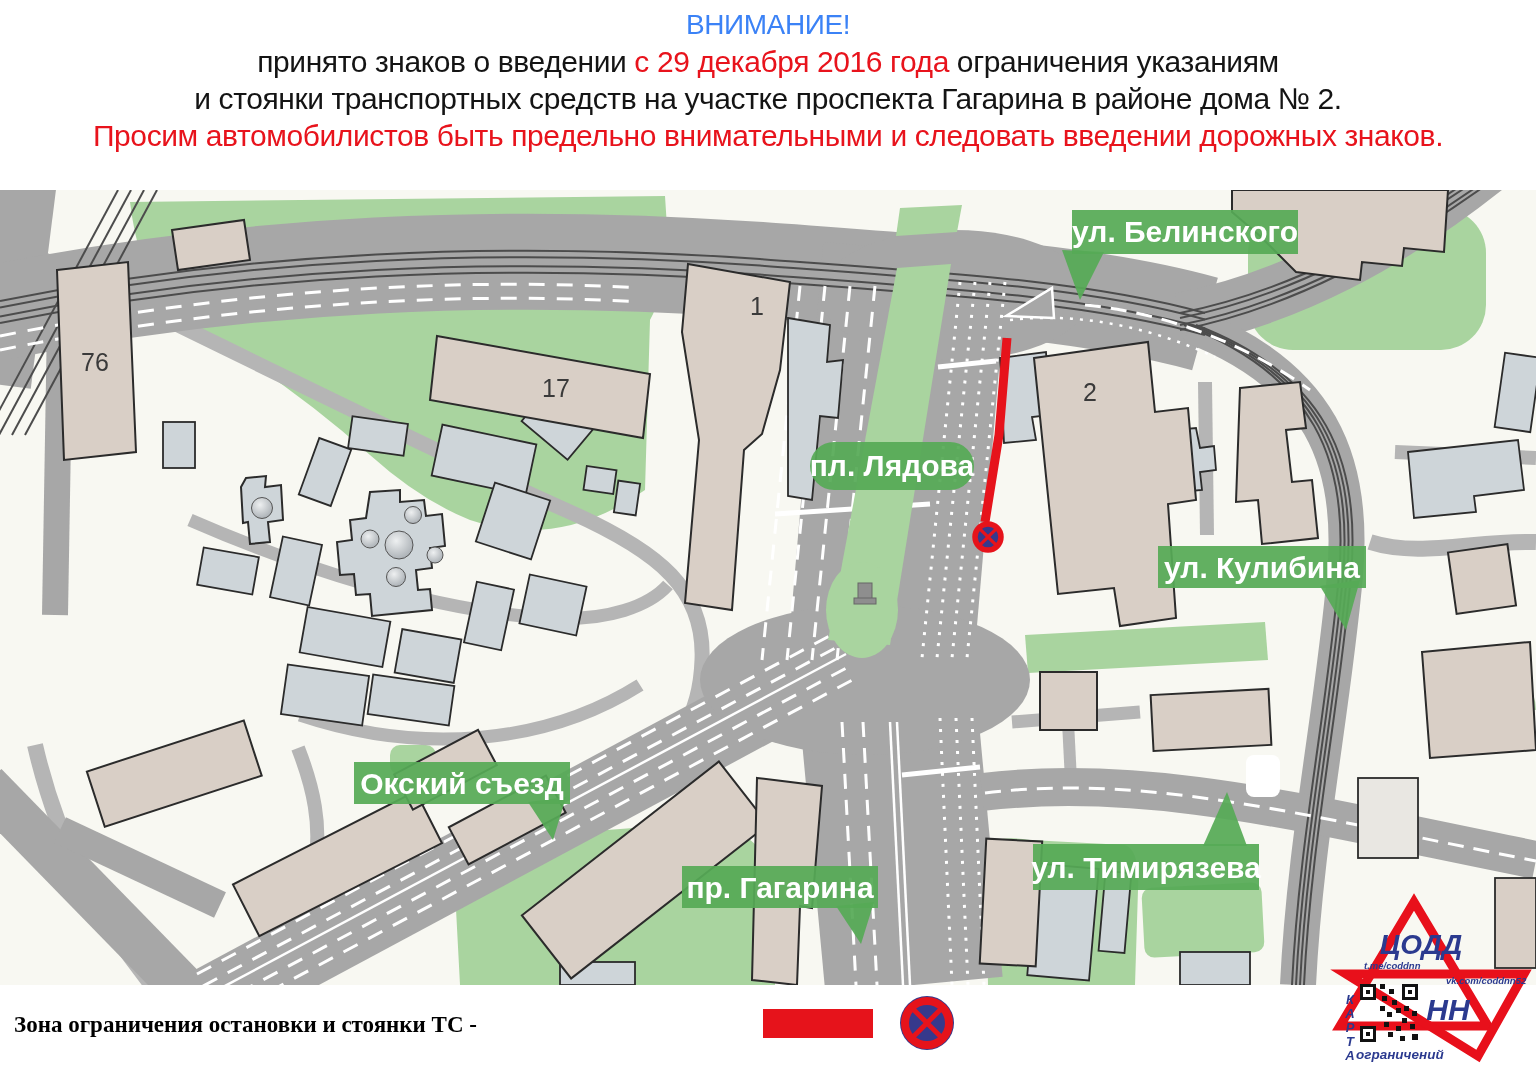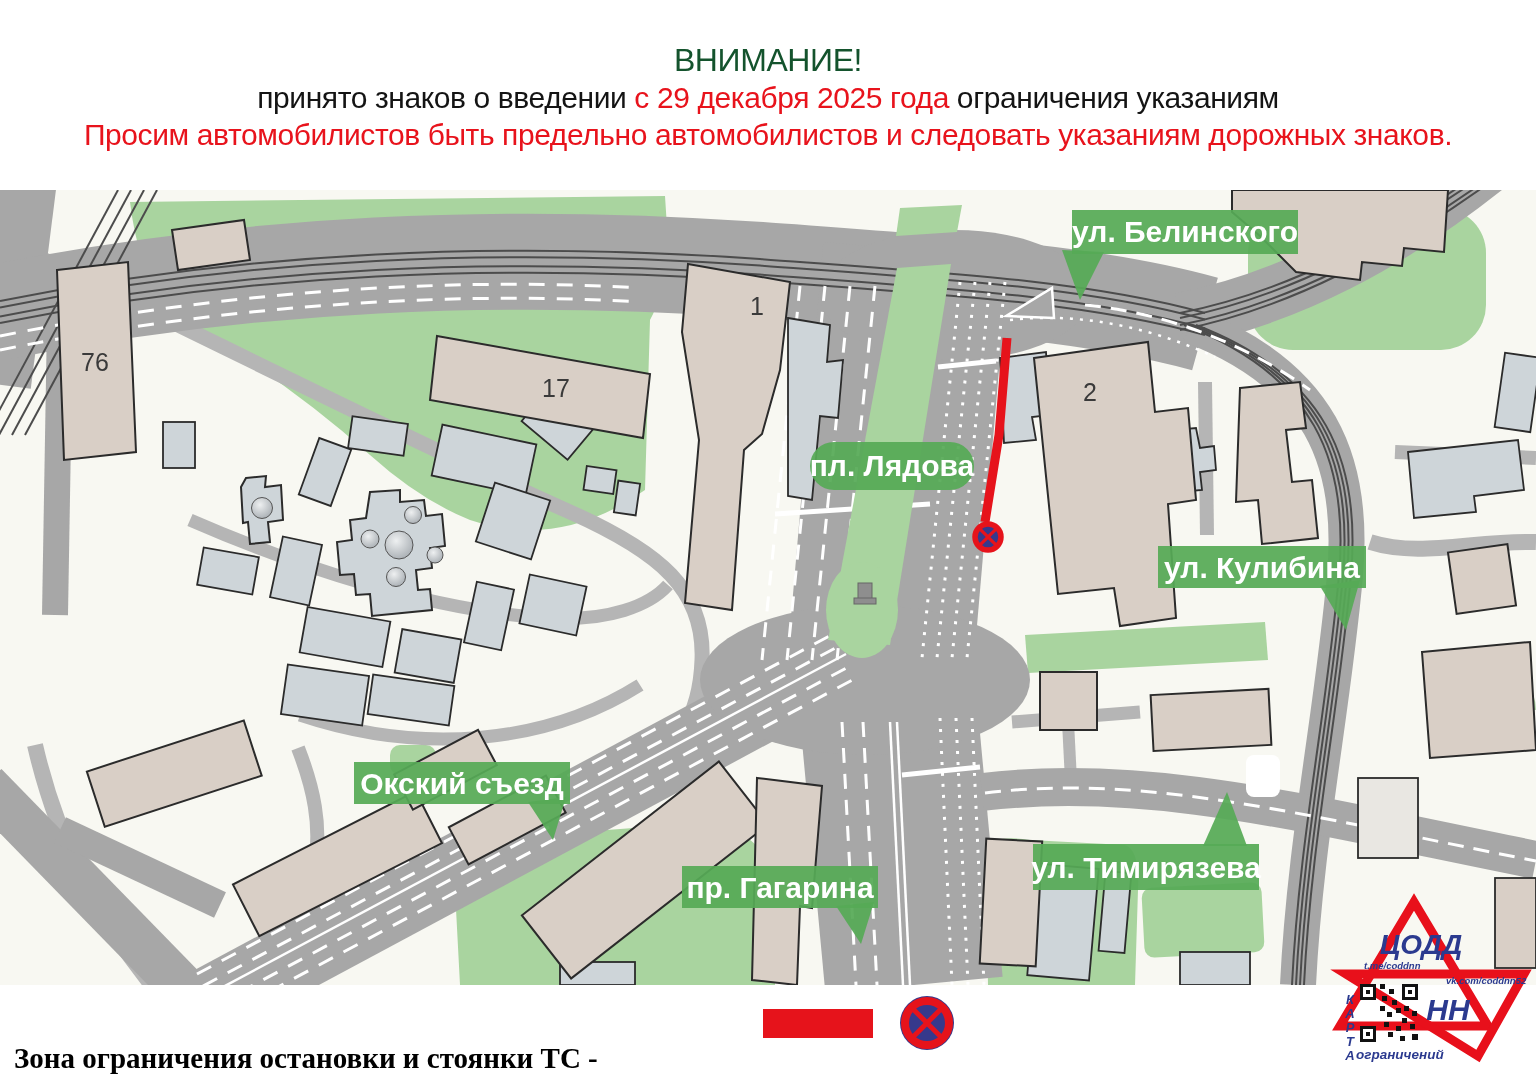--- a/index.html
+++ b/index.html
@@ -1,42 +1,43 @@
 <!DOCTYPE html>
 <html><head>
 <meta charset="utf-8">
 <style>
   html,body{margin:0;padding:0;background:#fff;}
   .stage{position:relative;width:1536px;height:1085px;background:#ffffff;
          font-family:"Liberation Sans",sans-serif;overflow:hidden;}
   
   .header{position:absolute;top:0;left:0;width:1536px;text-align:center;
           padding-top:6px;font-size:30px;line-height:37px;color:#141414;letter-spacing:-0.4px;}
-  .h-title{color:#14532d;font-size:32px;margin-top:36px;}
+  .h-title{color:#3b82f6;font-size:28px;}
   .red{color:#e8131c;}
   
   .map{position:absolute;top:190px;left:0;}
   
-  .legend-text{position:absolute;left:14px;top:1042px;font-family:"Liberation Serif",serif;
-               font-weight:bold;font-size:29px;color:#000;}
+  .legend-text{position:absolute;left:14px;top:1012px;font-family:"Liberation Serif",serif;
+               font-weight:bold;font-size:23px;color:#000;}
   .swatch{position:absolute;left:763px;top:1009px;width:110px;height:29px;background:#e6131b;}
   .legend-sign{position:absolute;left:898px;top:994px;}
   
   .logo{position:absolute;left:1326px;top:896px;width:210px;height:189px;font-style:italic;}
   .logo svg{overflow:visible;}
 </style>
 </head>
 <body>
 
 <div class="stage">
 
   <div class="header">
     <div class="h-title">ВНИМАНИЕ!</div>
-    <div class="h-line"><span>принято знаков о введении </span><span class="red">с 29 декабря 2025 года</span><span> ограничения указаниям</span></div>
-    <div class="h-line red">Просим автомобилистов быть предельно автомобилистов и следовать указаниям дорожных знаков.</div>
+    <div class="h-line"><span>принято знаков о введении </span><span class="red">с 29 декабря 2016 года</span><span> ограничения указаниям</span></div>
+    <div class="h-line">и стоянки транспортных средств на участке проспекта Гагарина в районе дома № 2.</div>
+    <div class="h-line red">Просим автомобилистов быть предельно внимательными и следовать введении дорожных знаков.</div>
   </div>
 
   <svg class="map" width="1536" height="795" viewBox="0 0 1536 795">
     <defs>
       <radialGradient id="dome" cx="40%" cy="35%" r="70%">
         <stop offset="0%" stop-color="#eef0f1"></stop>
           <stop offset="100%" stop-color="#a8aeb3"></stop>
       </radialGradient>
     </defs>
 

